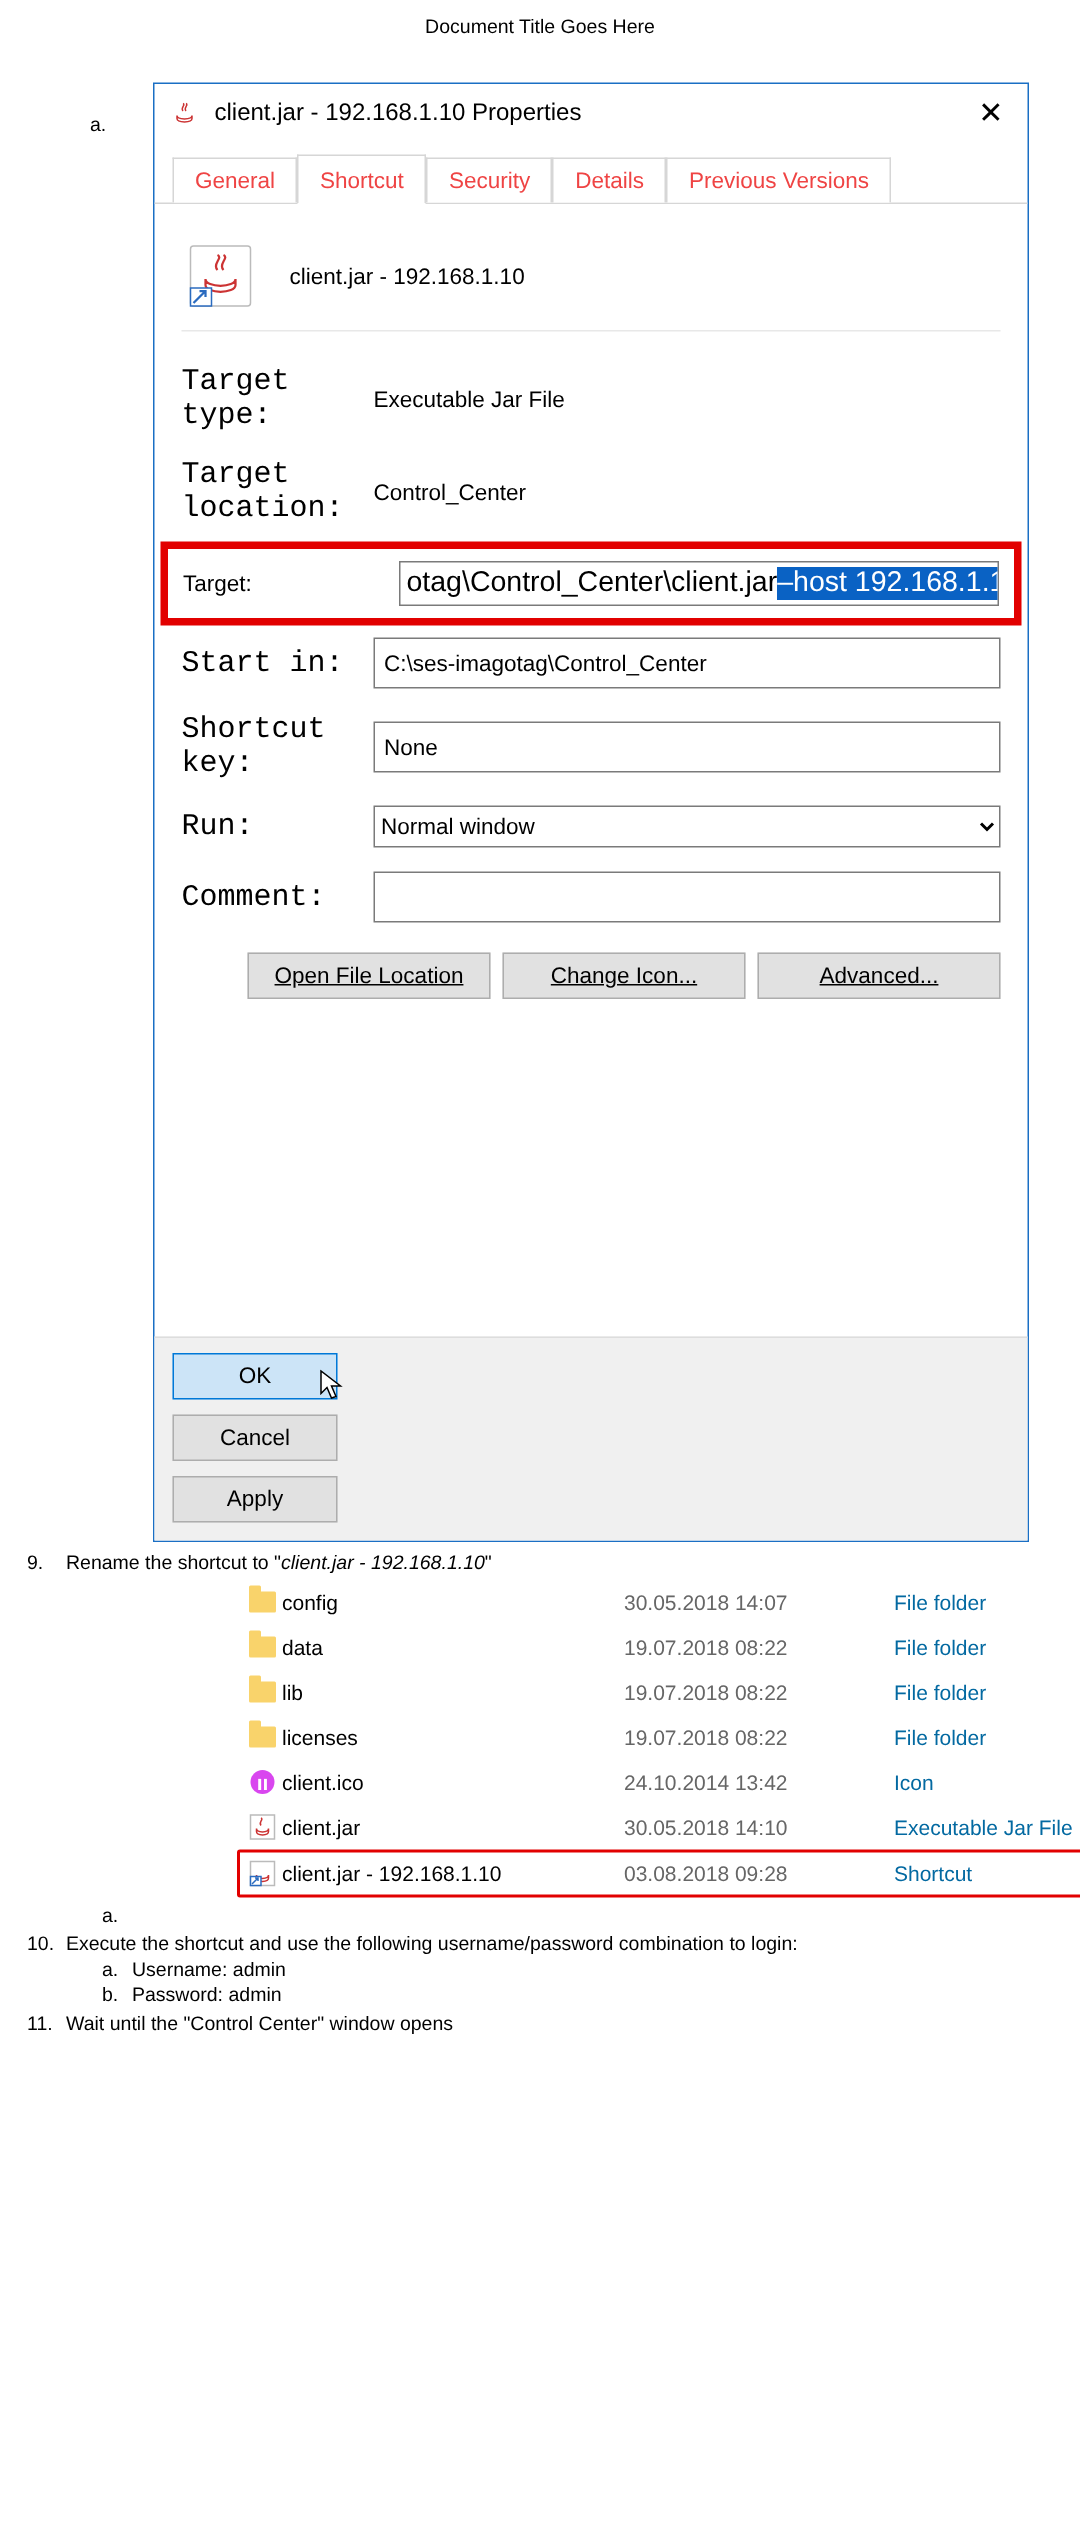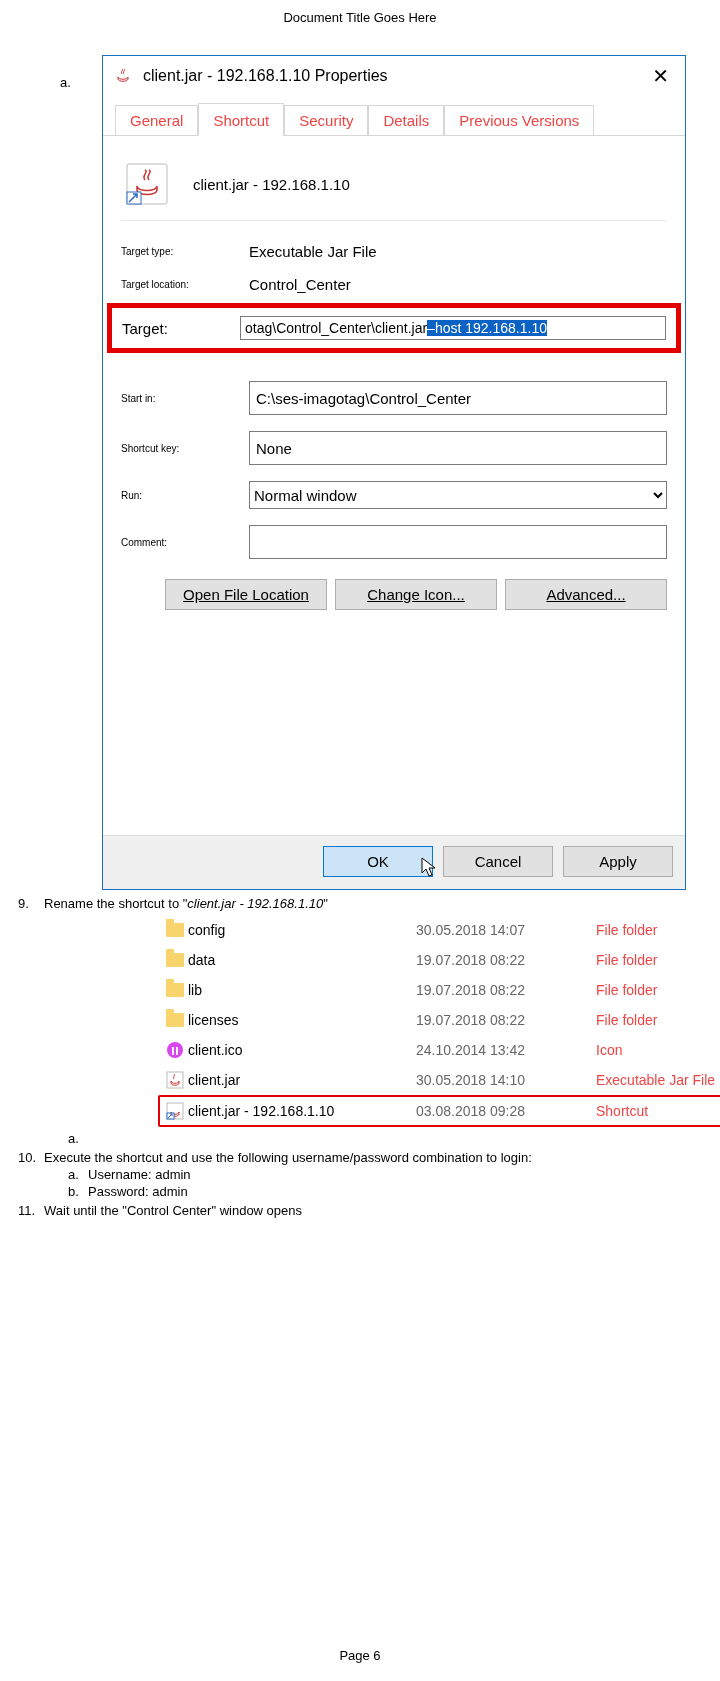--- a/index.html
+++ b/index.html
@@ -107,21 +107,22 @@
     position: relative;
   }
   .form-row {
     display: flex;
     align-items: center;
     padding: 8px 0;
   }
   .form-row .lbl {
     width: 128px;
     flex: 0 0 128px;
-    font-size: 10px;
+    font-size: 20px;
+    font-family: Liberation Mono, monospace;
   }
   .form-row .val {
     font-size: 15px;
   }
   .form-row .txt {
     flex: 1;
     height: 24px;
     border: 1px solid #7a7a7a;
     padding: 16px 6px;
     font-size: 15px;
@@ -133,34 +134,35 @@
     height: 28px;
     border: 1px solid #7a7a7a;
     background: #fff;
     font-size: 15px;
     font-family: inherit;
     padding: 2px 0;
   }
   .target-outline {
     border: 5px solid #e20000;
     padding: 8px 10px;
-    margin: 2px -14px 20px -14px;
+    margin: 2px -14px 0 -14px;
     display: flex;
     align-items: center;
+    gap: 26px;
   }
   .target-outline .lbl {
     width: 118px;
     flex: 0 0 118px;
     font-size: 15px;
   }
   .target-field {
     flex: 1;
     border: 1px solid #7a7a7a;
     padding: 3px 4px;
-    font-size: 14px;
+    font-size: 19px;
     white-space: nowrap;
     overflow: hidden;
     display: flex;
   }
   .target-field .sel {
     background: #0a62c4;
     color: #fff;
   }
   .btn-row {
     display: flex;
@@ -181,20 +183,21 @@
   .spacer {
     height: 215px;
   }
   .dialog-footer {
     display: flex;
     justify-content: flex-end;
     gap: 10px;
     padding: 10px 12px 12px 12px;
     background: #f0f0f0;
     border-top: 1px solid #ddd;
+    flex-direction: column;
   }
   .dialog-footer .btn2 {
     border: 1px solid #adadad;
     background: #e1e1e1;
     padding: 6px 0;
     width: 108px;
     text-align: center;
     font-size: 15px;
     position: relative;
   }
@@ -287,21 +290,21 @@
   }
   .explorer .row .fname {
     flex: 0 0 228px;
     color: #000;
   }
   .explorer .row .fdate {
     flex: 0 0 180px;
     color: #666;
   }
   .explorer .row .ftype {
-    color: #ef4444;
+    color: #0369a1;
   }
   .explorer .row.highlight {
     border: 2px solid #e20000;
     border-radius: 2px;
     margin: 0 -4px;
     padding: 0 2px;
     height: 28px;
   }
   .folder-icon {
     width: 18px; height: 14px;
@@ -515,14 +518,13 @@
     <li>
       <span>Execute the shortcut and use the following username/password combination to login:</span>
       <ol class="sublist">
         <li>Username: admin</li>
         <li>Password: admin</li>
       </ol>
     </li>
     <li>Wait until the "Control Center" window opens</li>
   </ol>
 
-  <div class="page-num">Page 6</div>
 </div>
 
 </body></html>

